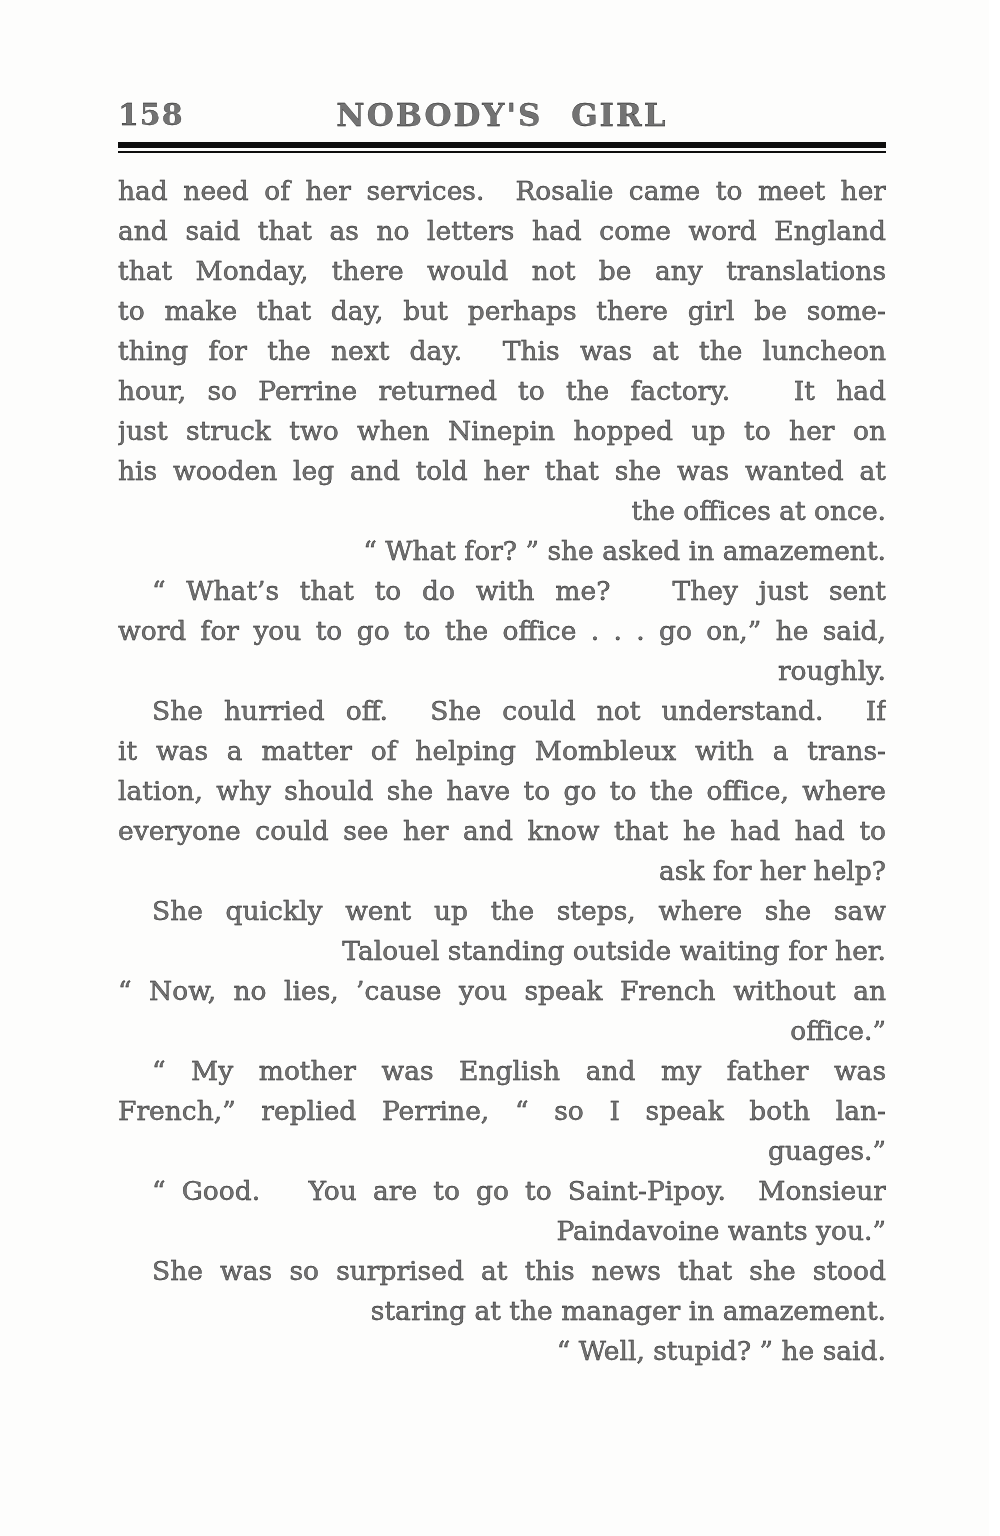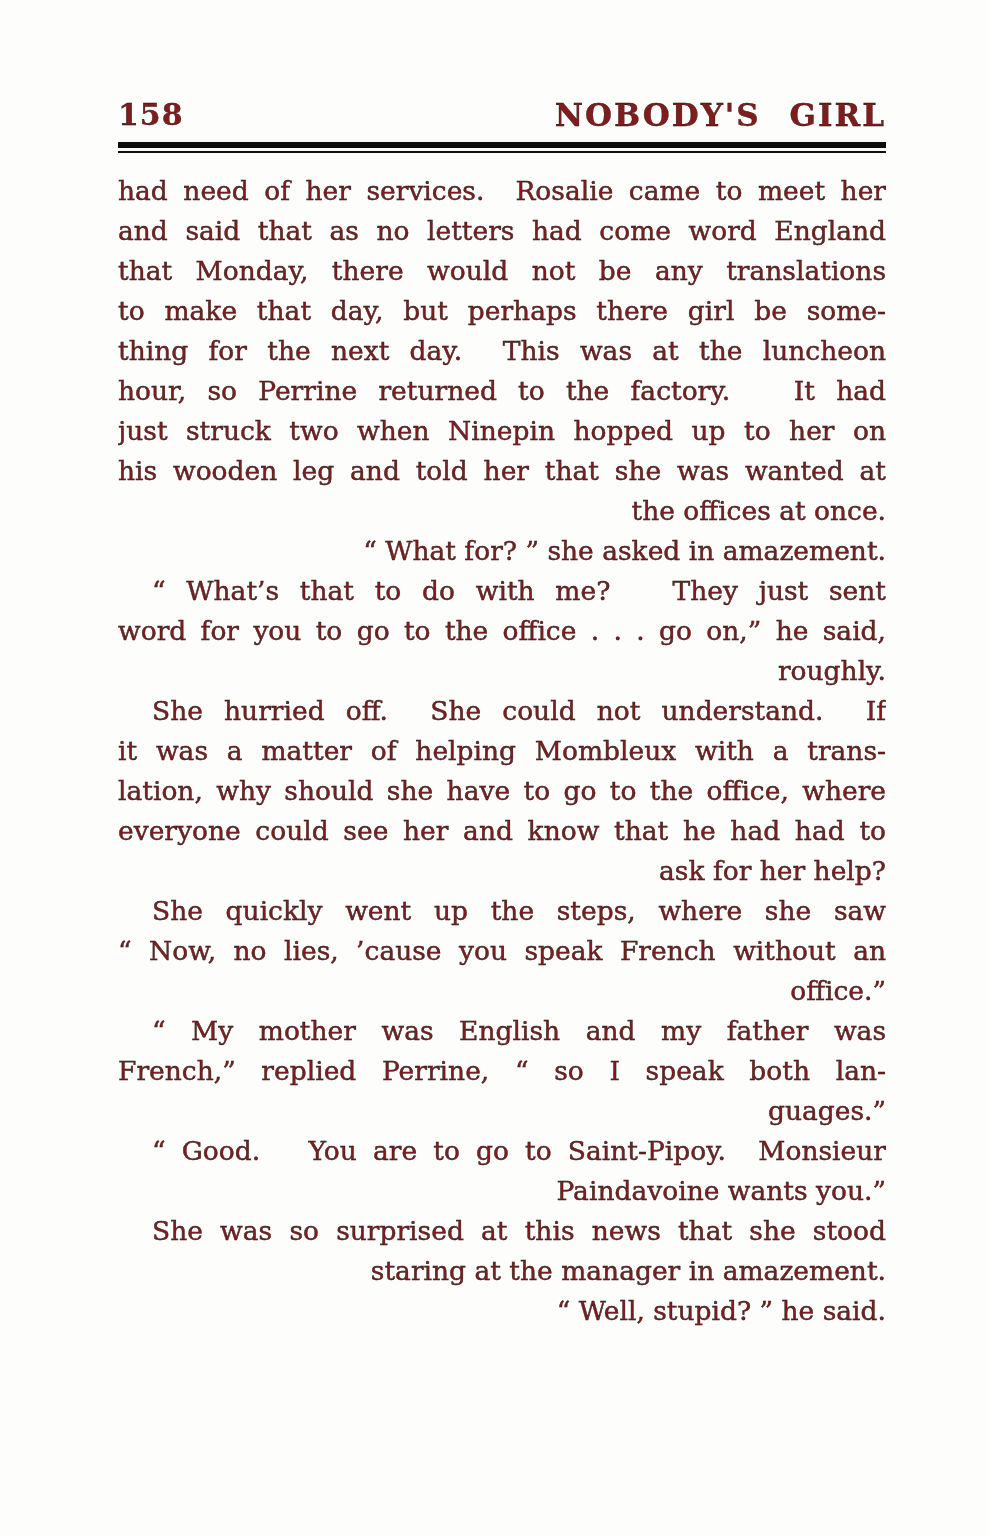--- a/index.html
+++ b/index.html
@@ -6,21 +6,21 @@
     margin: 0;
     padding: 0;
     background: #ffffff;
   }
   .page {
     position: relative;
     width: 989px;
     height: 1536px;
     background: #fdfdfc;
     font-family: "DejaVu Serif", "Liberation Serif", serif;
-    color: #7f1d1d;
+    color: #737373;
     overflow: hidden;
     text-decoration: underline;
   }
   .content {
     position: absolute;
     left: 118px;
     top: 96px;
     width: 768px;
   }
   .header {
@@ -31,21 +31,21 @@
     position: absolute;
     left: 0;
     top: 0;
     font-size: 30px;
     font-weight: 700;
     letter-spacing: 1px;
     line-height: 38px;
     -webkit-text-stroke: 0.3px #101010;
   }
   .running-title {
-    text-align: right;
+    text-align: center;
     font-size: 31px;
     font-weight: 700;
     letter-spacing: 2px;
     word-spacing: 16px;
     line-height: 38px;
     -webkit-text-stroke: 0.3px #101010;
   }
   .double-rule {
     margin-top: 8px;
     height: 3px;
@@ -100,20 +100,21 @@
         <div class="line ind">“ What for? ” she asked in amazement.</div>
         <div class="line j ind">“ What’s that to do with me?&nbsp;&nbsp; They just sent</div>
         <div class="line j">word for you to go to the office .&nbsp;.&nbsp;. go on,” he said,</div>
         <div class="line">roughly.</div>
         <div class="line j ind">She hurried off.&nbsp; She could not understand.&nbsp; If</div>
         <div class="line j">it was a matter of helping Mombleux with a trans-</div>
         <div class="line j">lation, why should she have to go to the office, where</div>
         <div class="line j">everyone could see her and know that he had had to</div>
         <div class="line">ask for her help?</div>
         <div class="line j ind">She quickly went up the steps, where she saw</div>
+        <div class="line">Talouel standing outside waiting for her.</div>
         <div class="line j">“ Now, no lies, ’cause you speak French without an</div>
         <div class="line">office.”</div>
         <div class="line j ind">“ My mother was English and my father was</div>
         <div class="line j">French,” replied Perrine, “ so I speak both lan-</div>
         <div class="line">guages.”</div>
         <div class="line j ind">“ Good.&nbsp;&nbsp; You are to go to Saint-Pipoy.&nbsp; Monsieur</div>
         <div class="line">Paindavoine wants you.”</div>
         <div class="line j ind">She was so surprised at this news that she stood</div>
         <div class="line">staring at the manager in amazement.</div>
         <div class="line ind">“ Well, stupid? ” he said.</div>

